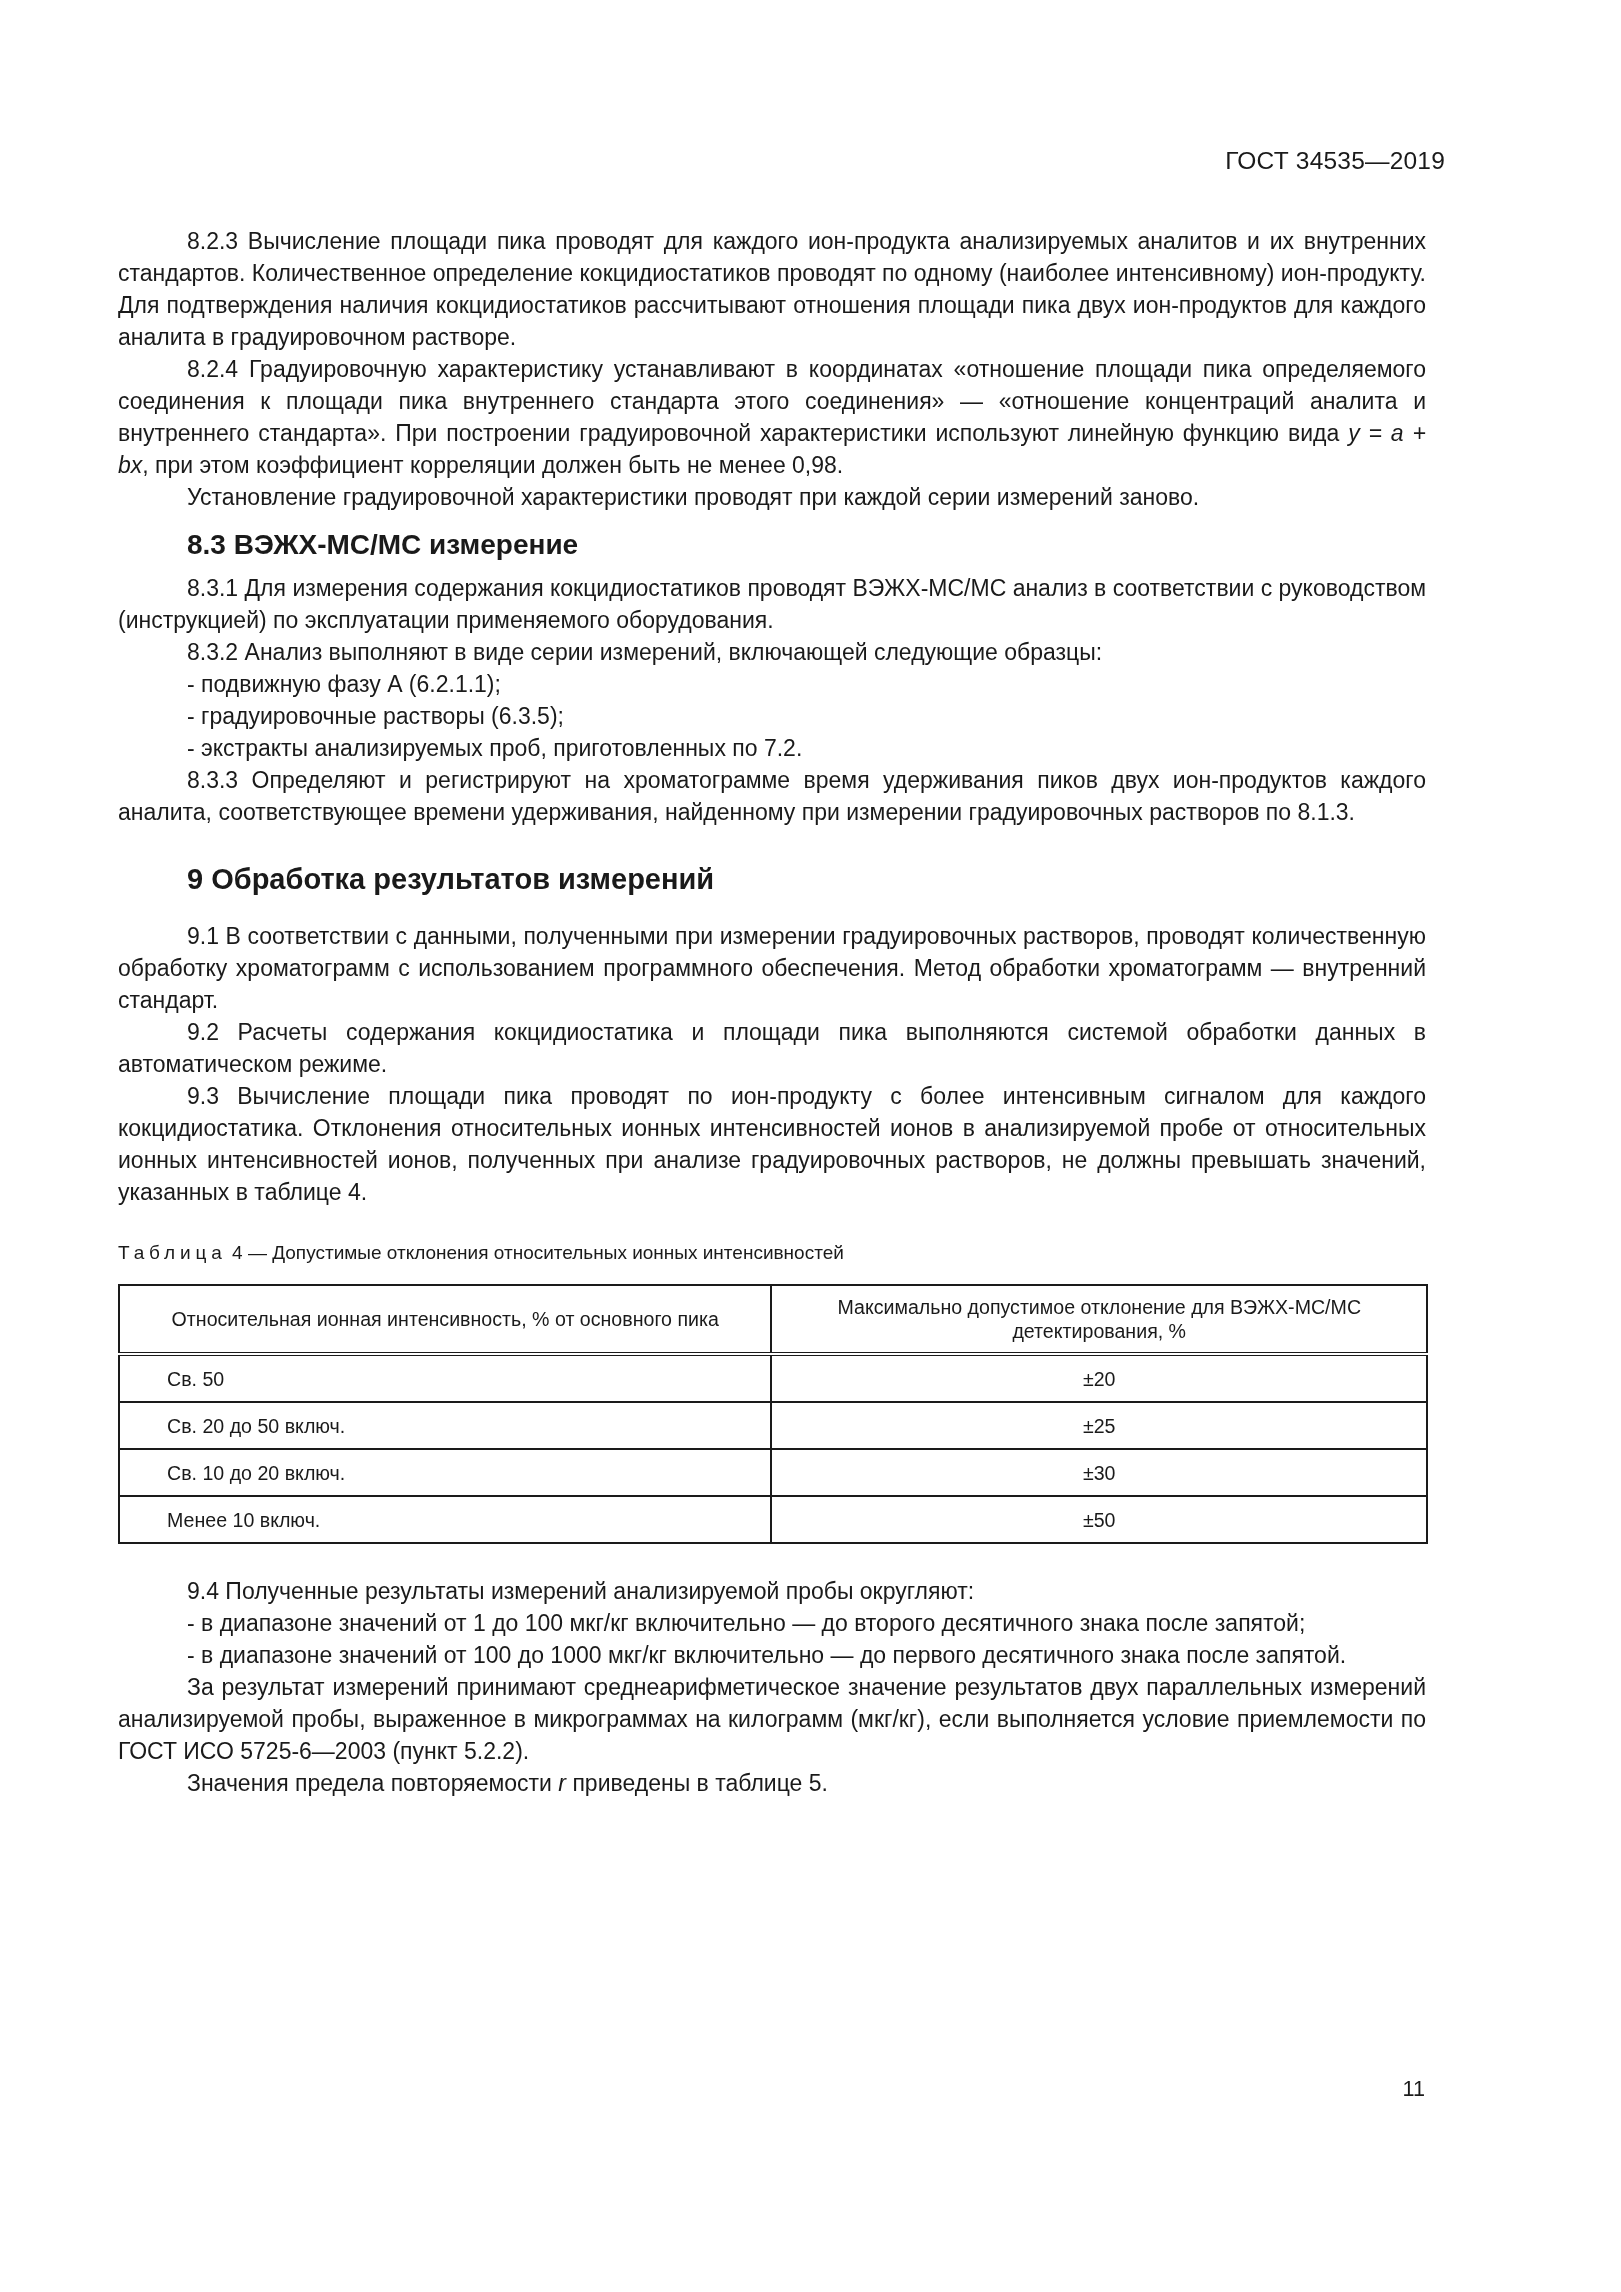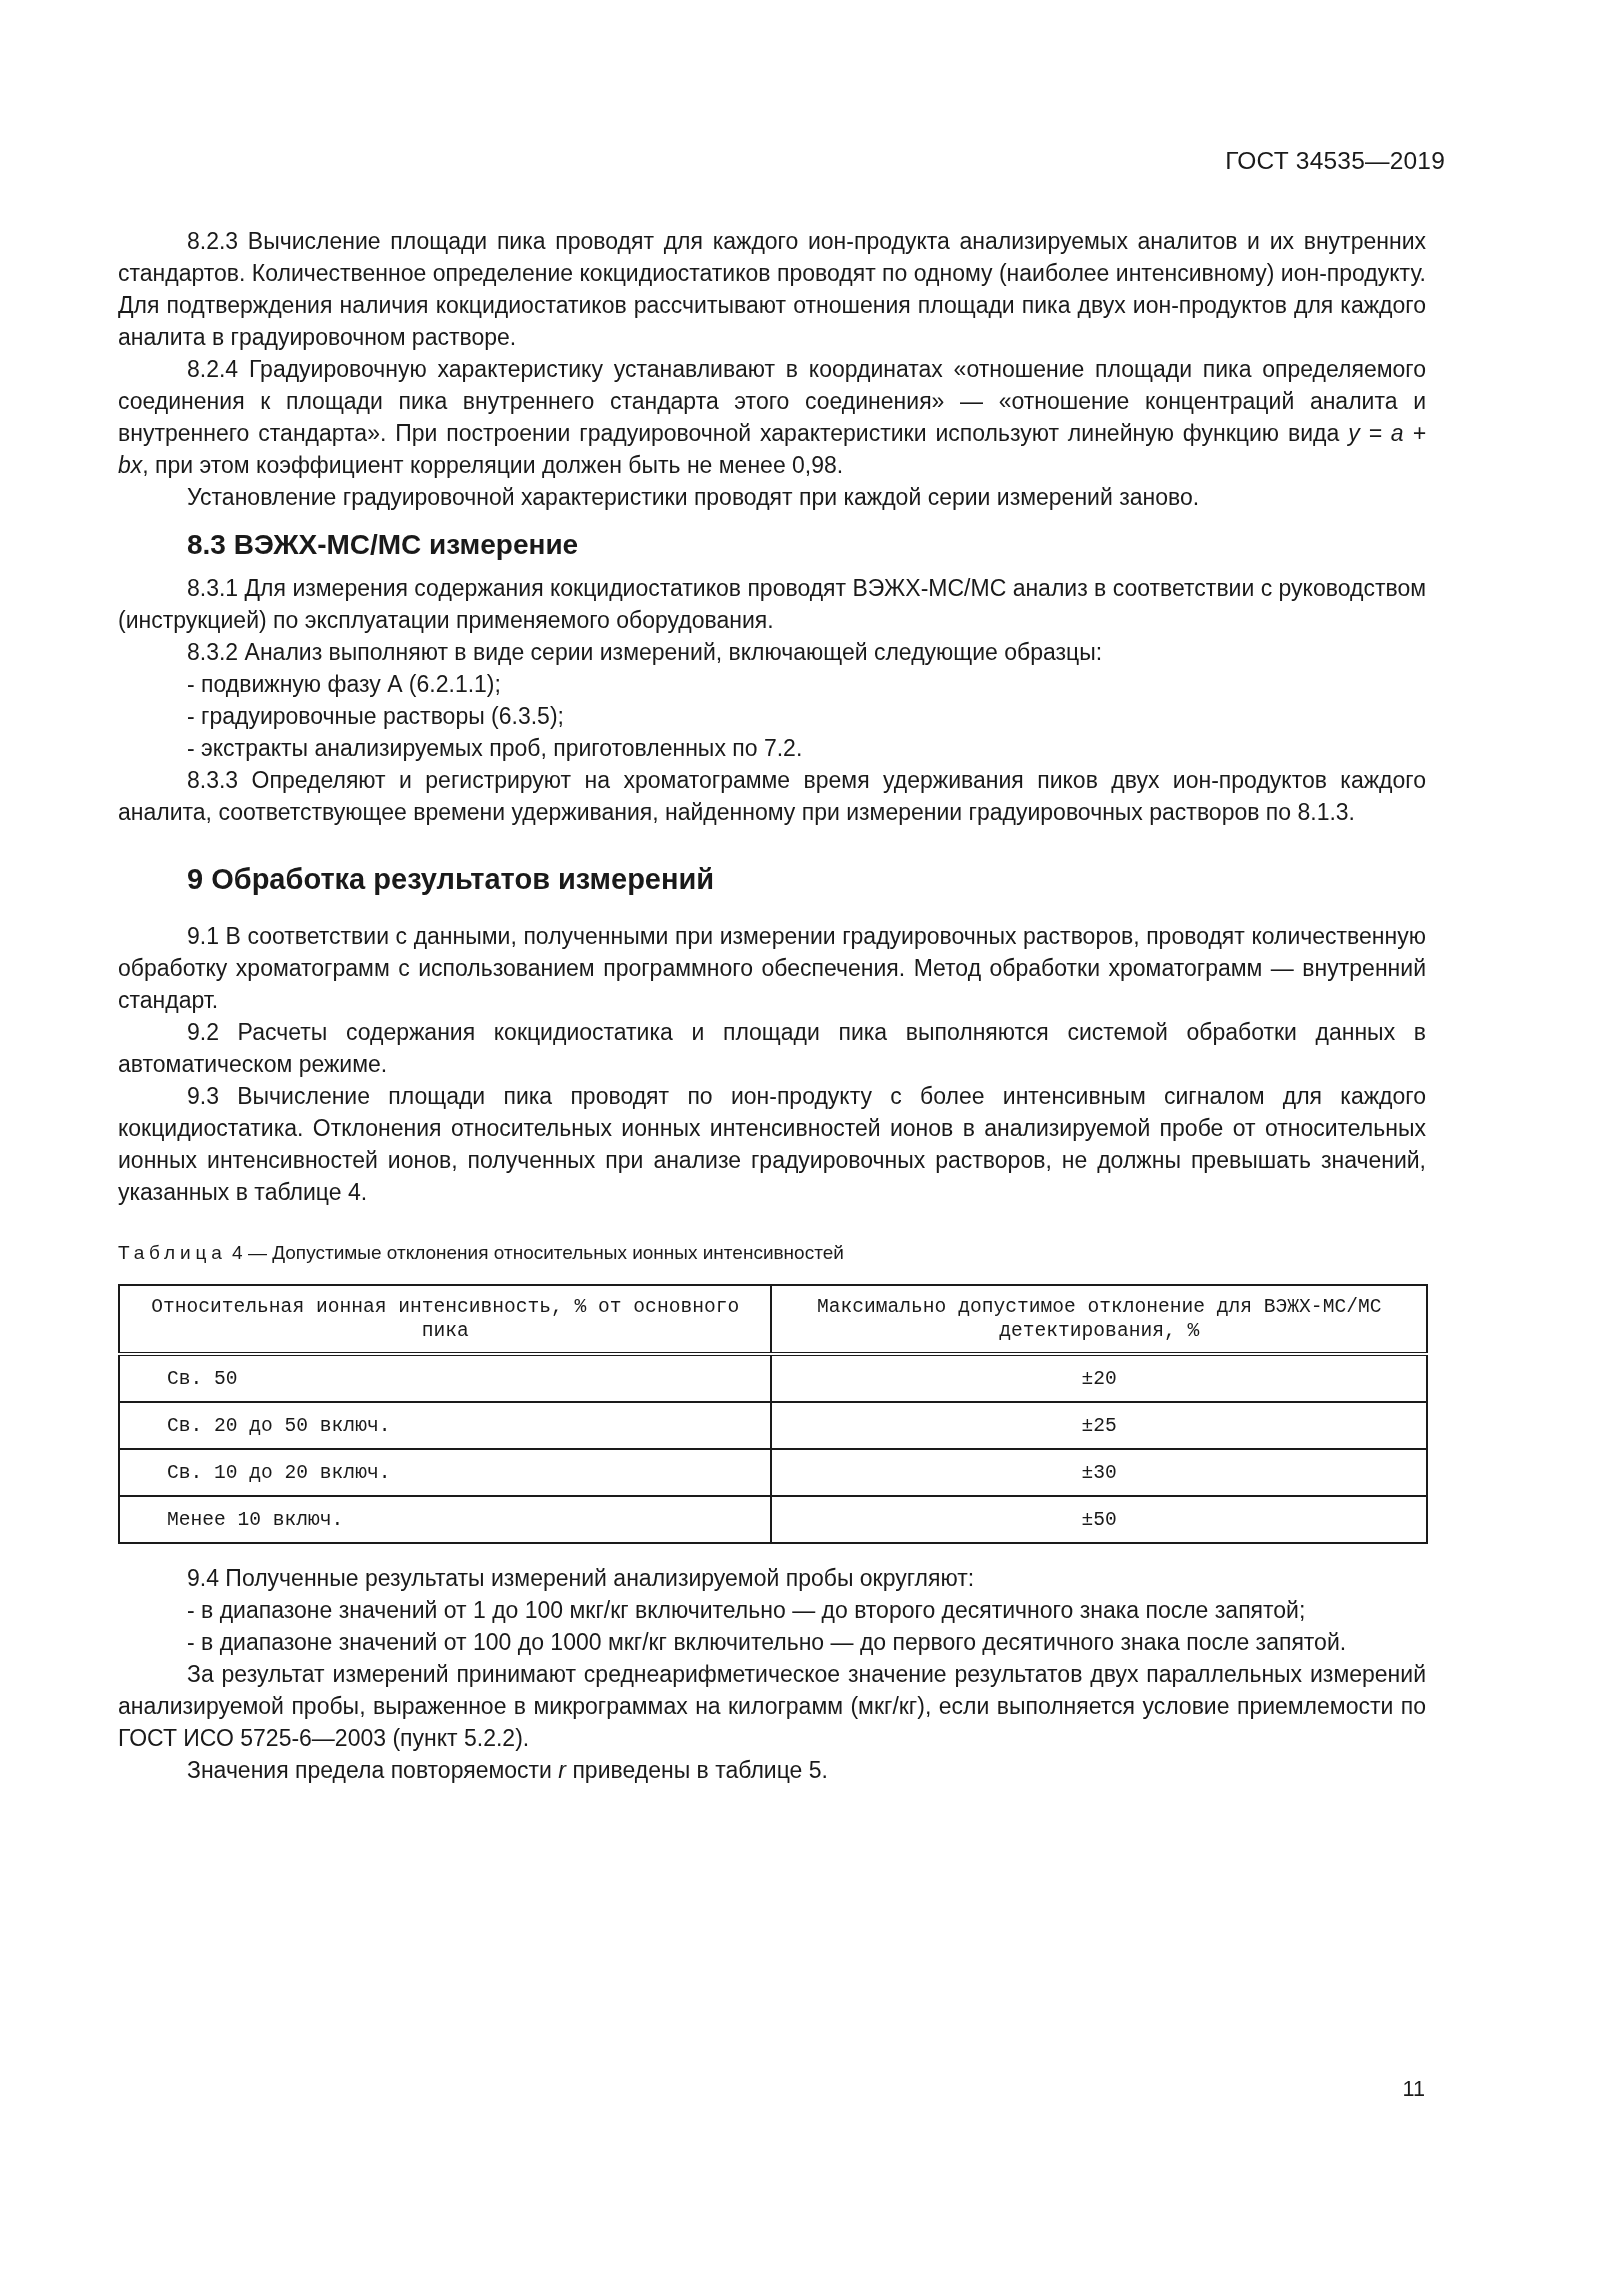--- a/index.html
+++ b/index.html
@@ -7,30 +7,30 @@
          font-family: "Liberation Sans", "DejaVu Sans", sans-serif; }
   .page-header { position: absolute; top: 147px; right: 176px; font-weight: normal; font-size: 24.5px; letter-spacing: 0.2px; }
   .content { position: absolute; left: 118px; top: 225px; width: 1308px; font-size: 23px; line-height: 32px; }
   p { margin: 0; text-align: justify; text-indent: 69px; }
   p.list-item { text-indent: 0; padding-left: 69px; text-align: left; }
   .subheading { font-weight: bold; font-size: 28px; margin: 15.7px 0 11.8px 69px; }
   .heading { font-weight: bold; font-size: 29px; margin: 33px 0 21.6px 69px; line-height: 37px; }
   i { font-style: italic; }
   .table-caption { font-size: 19px; margin-top: 29px; margin-bottom: 14.7px; }
   .table-caption .spaced { letter-spacing: 4.9px; }
-  table { width: 1310px; border-collapse: collapse; font-size: 19.6px; line-height: 24.5px; font-family: Liberation Mono, monospace; }
+  table { width: 1310px; border-collapse: collapse; font-size: 19.6px; line-height: 24.5px; }
   th, td { border: 2px solid #1a1a1a; }
   th { font-weight: normal; text-align: center; padding: 8.8px 9.8px; height: 47px; }
   thead tr { border-bottom: 4.9px double #1a1a1a; }
   td { height: 45px; padding: 0 25px; }
   td.col1 { padding-left: 47px; text-align: left; }
   td.col2 { text-align: center; }
   table { border: 2.9px solid #1a1a1a; }
   tbody tr.thick td { border-bottom-width: 2.9px; }
-  .after-table { margin-top: 18px; }
+  .after-table { margin-top: 31px; }
   .page-number { position: absolute; top: 2076px; right: 196px; font-size: 21.6px; }
 </style>
 </head>
 <body>
 
 <div class="page-header">ГОСТ 34535—2019</div>
 
 <div class="content">
   <p>8.2.3 Вычисление площади пика проводят для каждого ион-продукта анализируемых аналитов и их внутренних стандартов. Количественное определение кокцидиостатиков проводят по одному (наиболее интенсивному) ион-продукту. Для подтверждения наличия кокцидиостатиков рассчитывают отношения площади пика двух ион-продуктов для каждого аналита в градуировочном растворе.</p>
   <p><span>8.2.4 Градуировочную характеристику устанавливают в координатах «отношение площади пика определяемого соединения к площади пика внутреннего стандарта этого соединения» — «отношение концентраций аналита и внутреннего стандарта». При построении градуировочной характеристики используют линейную функцию вида </span><i>y = a + bx</i><span>, при этом коэффициент корреляции должен быть не менее 0,98.</span></p>

